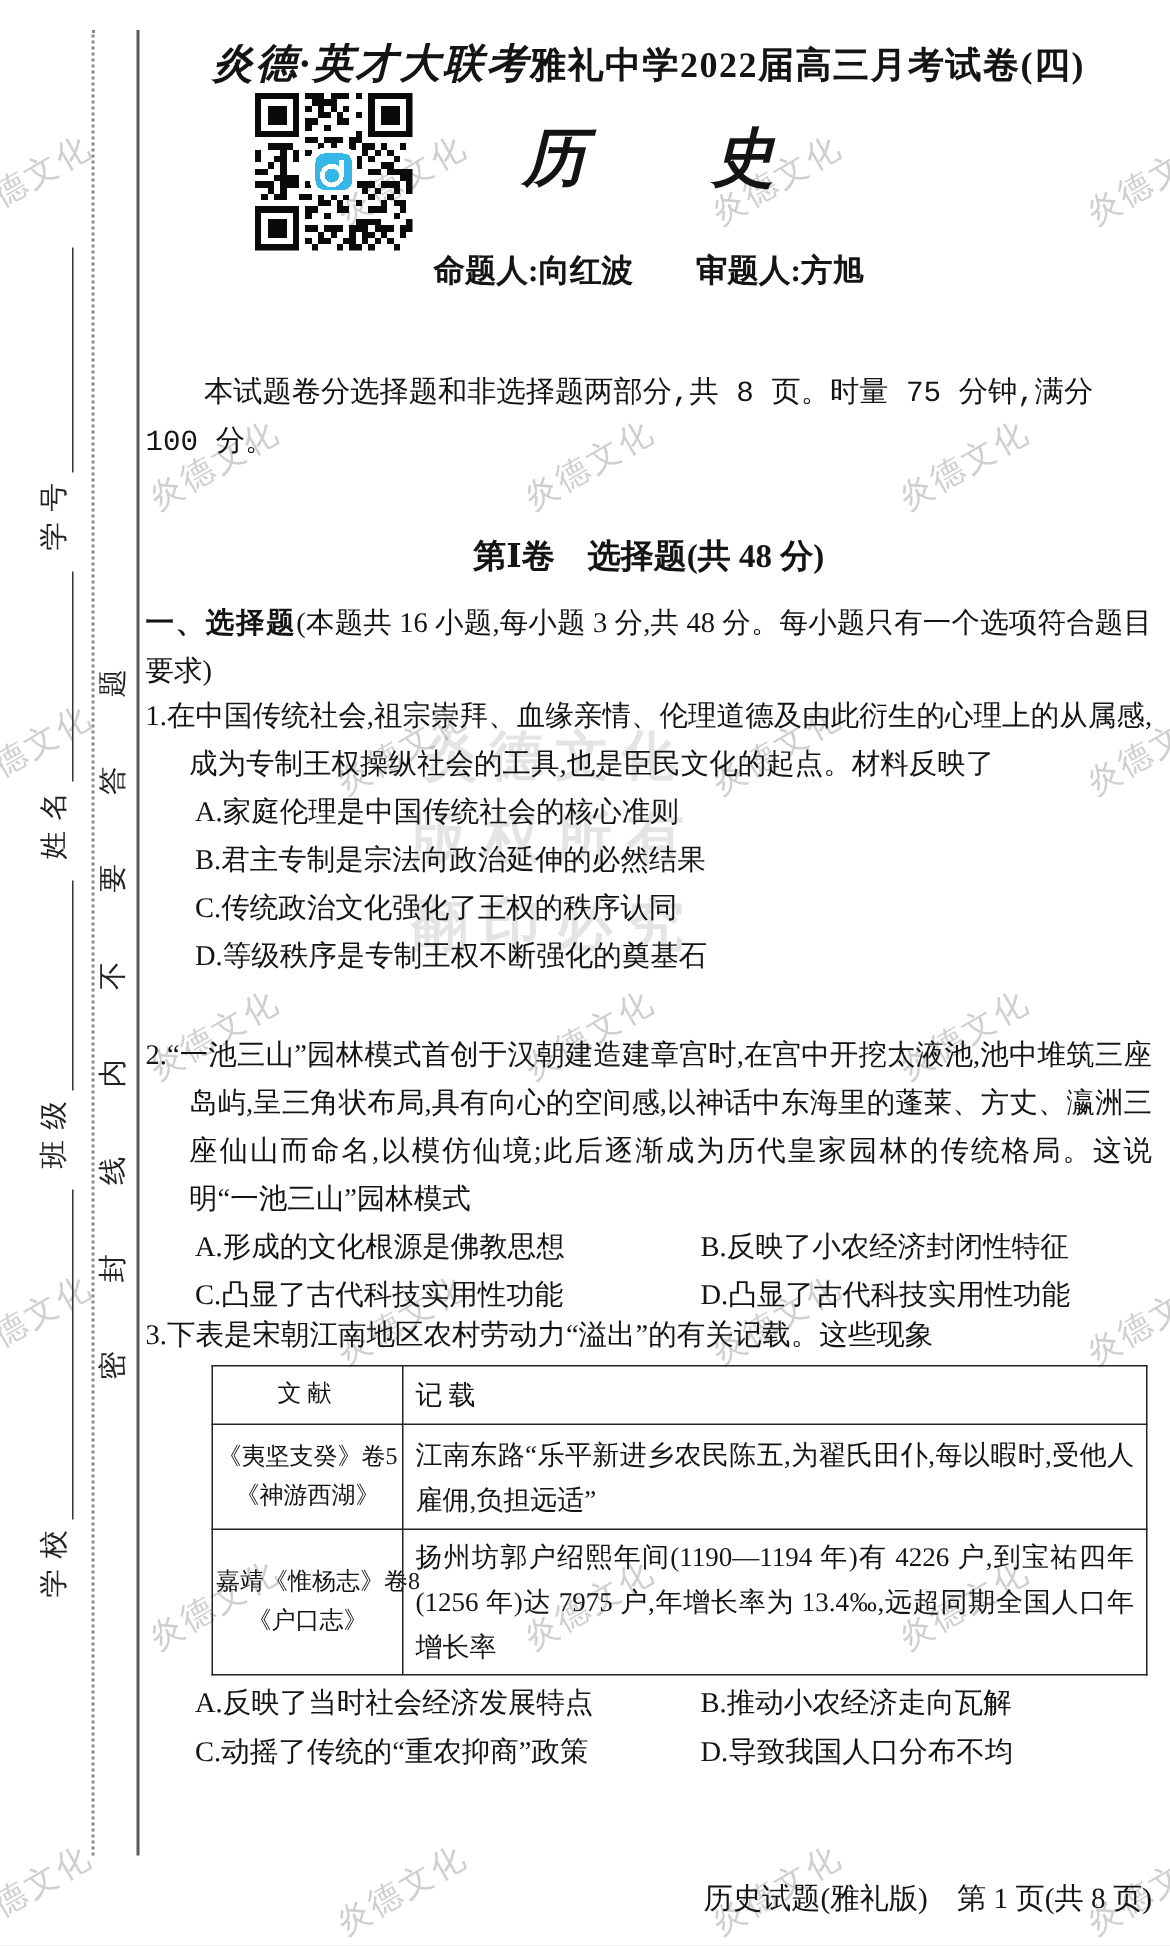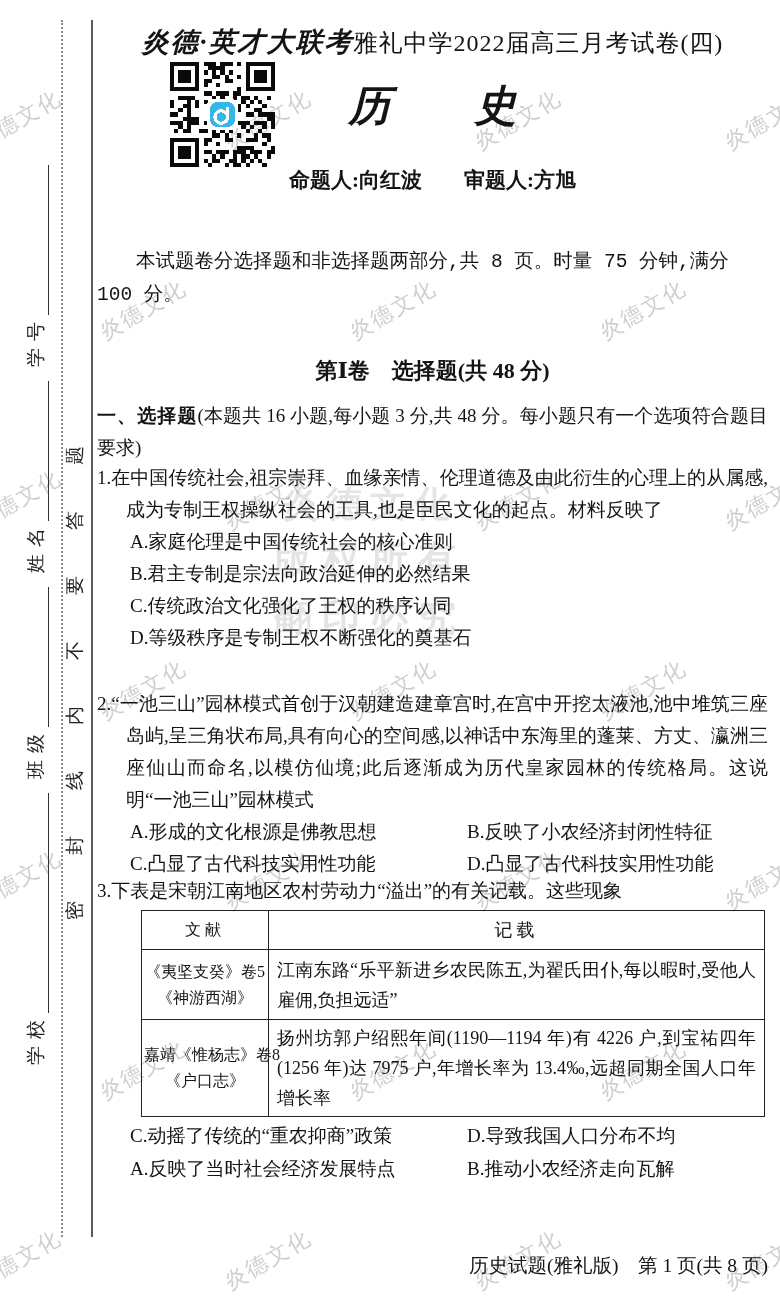--- a/index.html
+++ b/index.html
@@ -26,21 +26,21 @@
   .blank{display:inline-block;border-bottom:1.6px solid #333;height:20px;}
   .b1{width:220px;} .b2{width:140px;} .b3{width:140px;} .b4{width:150px;}
   #seal-text{position:absolute;left:-203px;top:645px;width:560px;height:30px;
       transform:rotate(-90deg);text-align:center;z-index:2;
       font-size:19px;color:#222;letter-spacing:46px;white-space:nowrap;}
   
   .abs{position:absolute;z-index:1;}
   #header-line{left:97px;top:24px;width:671px;text-align:center;white-space:nowrap;
       font-size:24px;}
   #header-line .series{font-weight:bold;font-style:italic;font-size:27px;letter-spacing:2px;}
-  #header-line .exam{font-weight:normal;letter-spacing:1px;}
+  #header-line .exam{font-weight:bold;letter-spacing:1px;}
   #qr{left:170px;top:62px;width:105px;height:105px;}
   #subject-title{left:97px;top:80px;width:671px;text-align:center;font-size:42px;
       font-weight:bold;line-height:52px;font-style:italic;}
   #authors{left:97px;top:166px;width:671px;text-align:center;font-size:21px;font-weight:bold;}
   #intro{left:97px;top:246px;width:671px;font-size:19.5px;line-height:33px;text-align:justify;font-family:Liberation Mono, monospace;}
   #intro .ind{text-indent:2em;}
   #score{top:312px;right:23px;font-size:20px;font-weight:bold;}
   #score .blank{width:92px;height:22px;border-bottom:1.6px solid #222;}
   #sec-title{left:97px;top:356px;width:671px;text-align:center;font-size:22px;font-weight:bold;}
   #directive{left:97px;top:400px;width:671px;font-size:19px;line-height:32px;text-align:justify;}
@@ -50,21 +50,21 @@
   .stem{padding-left:29px;text-indent:-29px;text-align:justify;}
   .opt{margin-left:33px;}
   .opt-row{display:flex;margin-left:33px;}
   .opt-row .ol{width:337px;}
   #q3 .stem{line-height:30px;}
   
   #q3 table{border-collapse:collapse;margin-left:44px;margin-top:4px;width:624px;
       table-layout:fixed;}
   #q3 th,#q3 td{border:1.4px solid #222;padding:3px 8px;font-size:18px;line-height:30px;
       vertical-align:middle;margin-top:20px;}
-  #q3 th{font-weight:normal;text-align:center;height:32px;letter-spacing:4px;}
+  #q3 th{font-weight:normal;text-align:left;height:32px;letter-spacing:4px;}
   #q3 .c-src{width:122px;text-align:center;font-size:16px;line-height:26px;padding:3px 2px;
       white-space:nowrap;overflow:visible;}
   #q3 .c-rec{text-align:justify;}
   .r1{height:70px;} .r2{height:62px;} .r3{height:90px;}
   #q3 .opt-row{line-height:28px;margin-top:5px;}
   #footer{left:97px;top:1252px;width:671px;text-align:right;font-size:19.5px;}
 </style>
 </head>
 <body>
 <div id="page">
@@ -364,24 +364,24 @@
       <tr class="r3">
         <td class="c-src">
               <div>嘉靖《惟杨志》卷8</div>
               <div>《户口志》</div>
             </td>
         <td class="c-rec">扬州坊郭户绍熙年间(1190—1194 年)有 4226 户,到宝祐四年(1256 年)达 7975 户,年增长率为 13.4‰,远超同期全国人口年增长率</td>
       </tr>
     </tbody>
       </table>
     <div class="opt-row">
+      <span class="ol"><span>A.</span><span>反映了当时社会经济发展特点</span></span>
+      <span><span>B.</span><span>推动小农经济走向瓦解</span></span>
+    </div>
+    <div class="opt-row">
       <span class="ol"><span>C.</span><span>动摇了传统的“重农抑商”政策</span></span>
       <span><span>D.</span><span>导致我国人口分布不均</span></span>
     </div>
-    <div class="opt-row">
-      <span class="ol"><span>A.</span><span>反映了当时社会经济发展特点</span></span>
-      <span><span>B.</span><span>推动小农经济走向瓦解</span></span>
-    </div>
   </div>
 
   <div id="footer" class="abs">历史试题(雅礼版)　第 1 页(共 8 页)</div>
 
 </div>
 
 </body></html>

